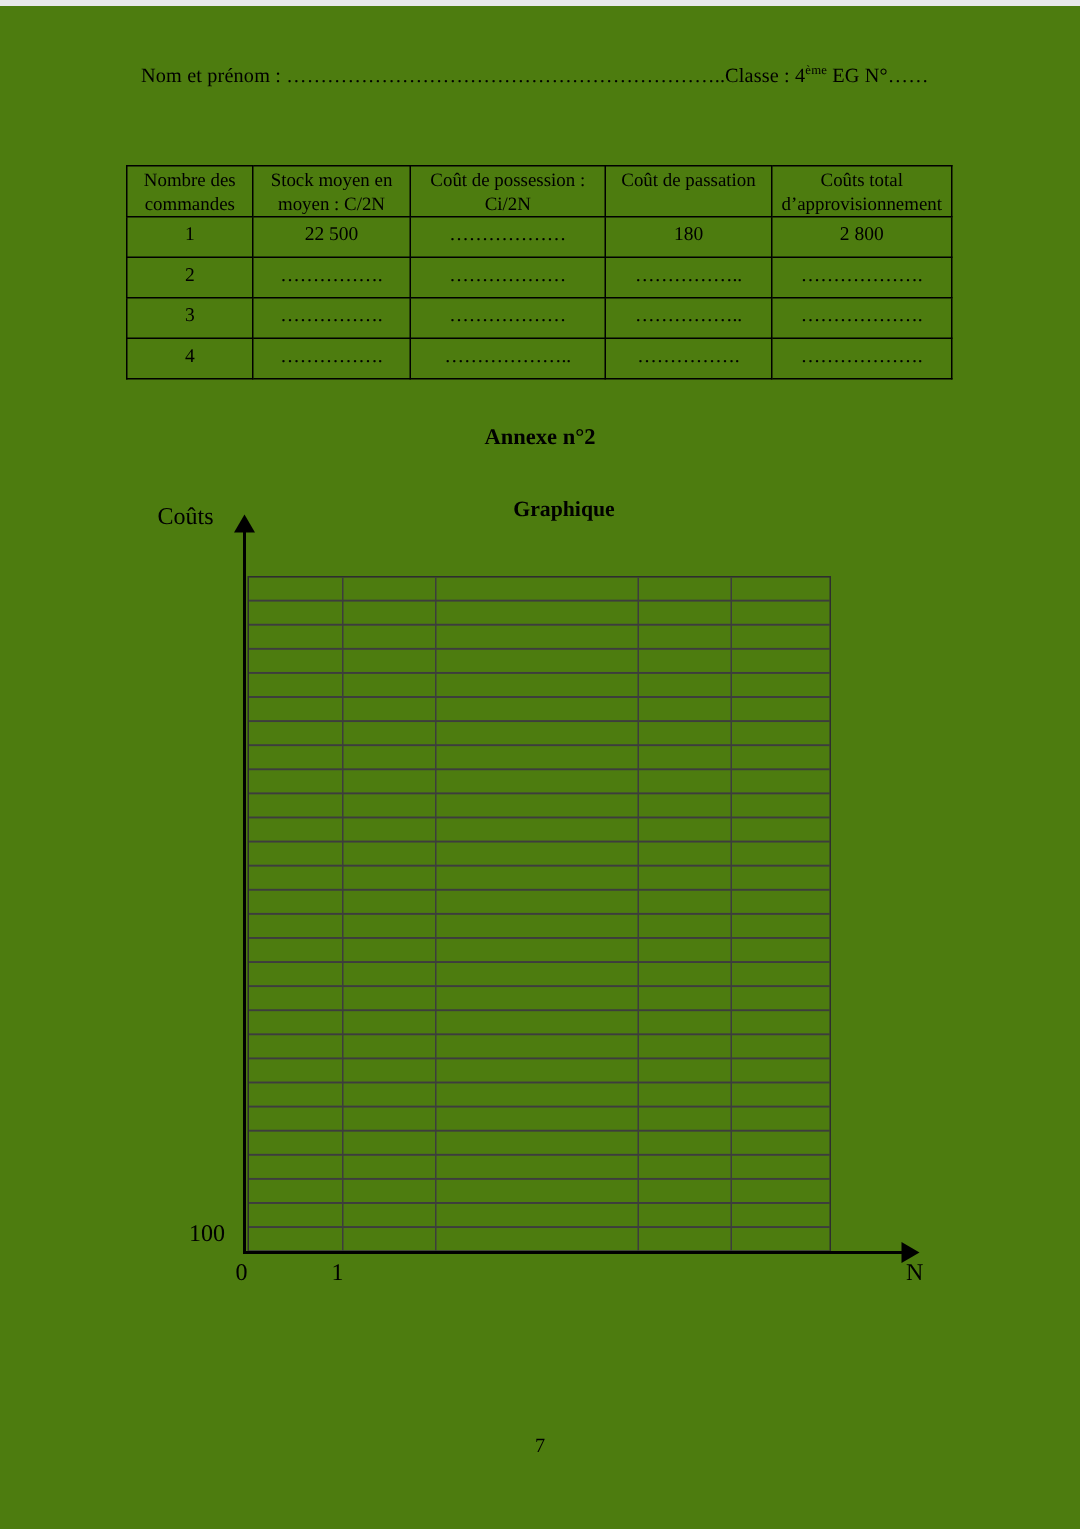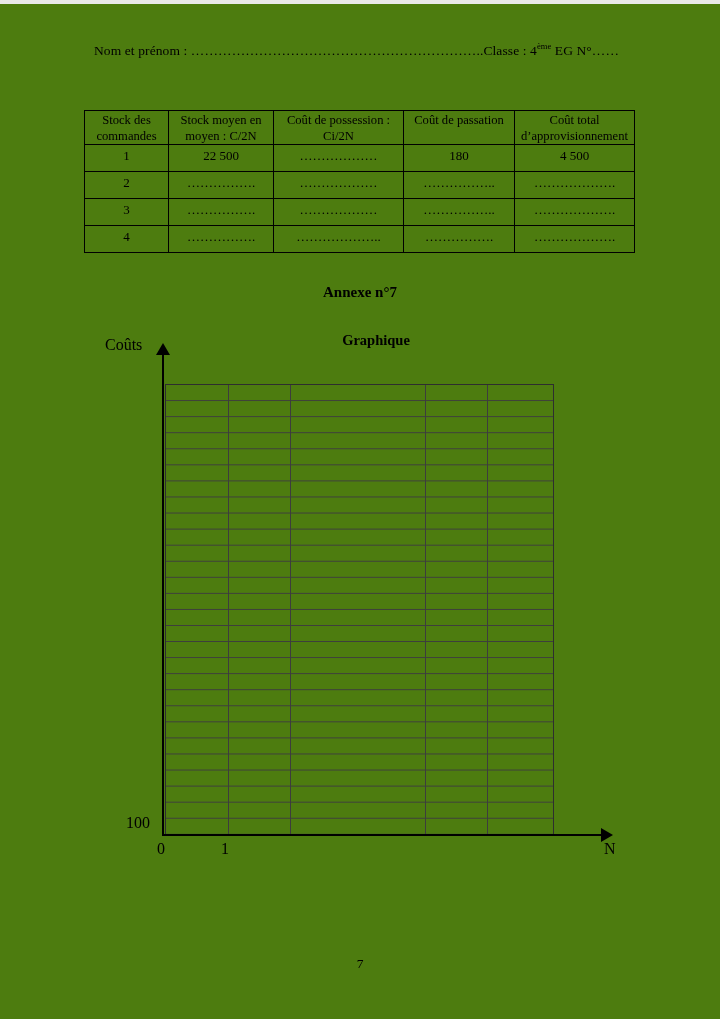--- a/index.html
+++ b/index.html
@@ -87,48 +87,48 @@
     <colgroup>
       <col style="width:84px">
         <col style="width:105px">
         <col style="width:130px">
         <col style="width:111px">
         <col style="width:120px">
     </colgroup>
     <thead>
       <tr>
         <th>
-          <div>Stock des</div>
+          <div>Nombre des</div>
           <div>commandes</div>
         </th>
         <th>
           <div>Stock moyen en</div>
           <div>moyen : C/2N</div>
         </th>
         <th>
           <div>Coût de possession :</div>
           <div>Ci/2N</div>
         </th>
         <th>
           <div>Coût de passation</div>
           <div></div>
         </th>
         <th>
-          <div>Coût total</div>
+          <div>Coûts total</div>
           <div>d’approvisionnement</div>
         </th>
       </tr>
     </thead>
     <tbody>
       <tr>
         <td>1</td>
         <td>22 500</td>
         <td>………………</td>
         <td>180</td>
-        <td>4 500</td>
+        <td>2 800</td>
       </tr>
       <tr>
         <td>2</td>
         <td>…………….</td>
         <td>………………</td>
         <td>……………..</td>
         <td>……………….</td>
       </tr>
       <tr>
         <td>3</td>
@@ -140,21 +140,21 @@
       <tr>
         <td>4</td>
         <td>…………….</td>
         <td>………………..</td>
         <td>…………….</td>
         <td>……………….</td>
       </tr>
     </tbody>
   </table>
 
-  <div class="annexe-title" id="annexe8-title">Annexe n°7</div>
+  <div class="annexe-title" id="annexe8-title">Annexe n°2</div>
 
   <div id="chart-title">Graphique</div>
   <span id="couts-label">Coûts</span>
 
   <div id="y-arrow"></div>
   <div id="y-axis"></div>
 
   <div id="grid">
     <div class="vline" style="left:62px"></div>
     <div class="vline" style="left:124px"></div>

